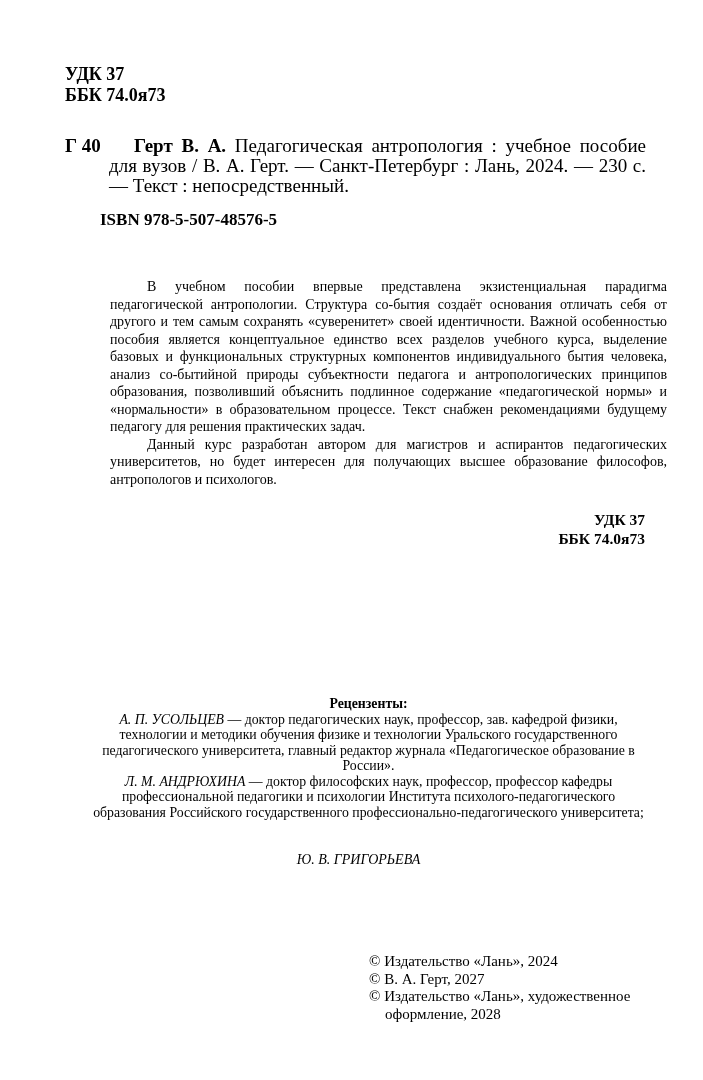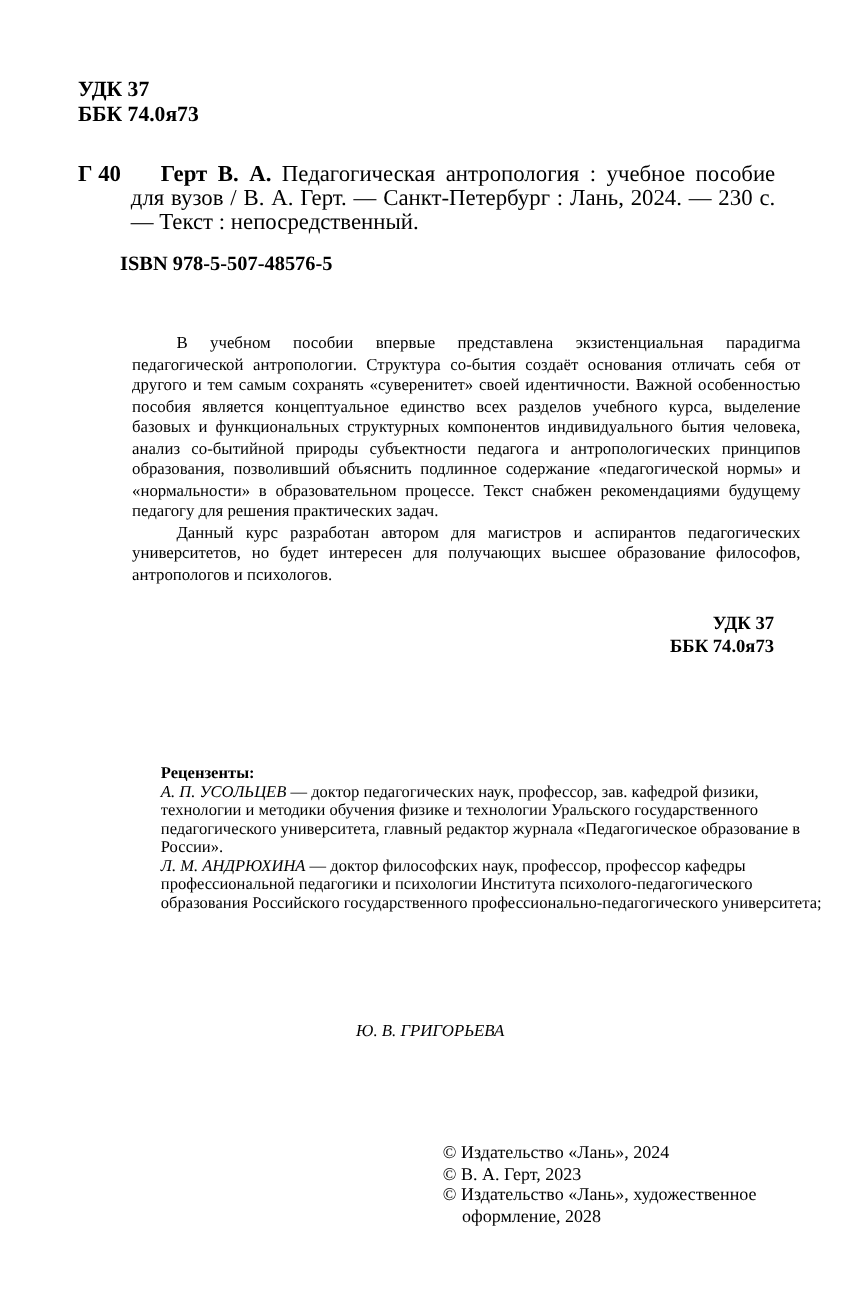--- a/index.html
+++ b/index.html
@@ -18,21 +18,21 @@
   .bib{left:109px;top:136px;width:537px;font-size:19px;line-height:20px;text-align:justify;text-indent:25px;}
   .bib-code{position:absolute;left:-44px;top:0;font-weight:bold;text-indent:0;}
   .bib-author{font-weight:bold;}
   .isbn{left:100px;top:210px;font-size:17px;font-weight:bold;}
   
   .annotation{left:90px;top:278px;width:557px;font-size:14px;line-height:17.5px;text-align:justify;margin-left:20px;}
   .annotation p{margin:0;text-indent:37px;}
   
   .codes-right{right:58px;top:511px;font-size:15.5px;line-height:18.5px;font-weight:bold;text-align:right;}
   
-  .reviewers{left:90px;top:636px;width:557px;font-size:13.8px;line-height:15.5px;text-align:left;margin-left:44px;}
+  .reviewers{left:90px;top:696px;width:557px;font-size:13.8px;line-height:15.5px;text-align:center;}
   .reviewers-heading{font-weight:bold;}
   .reviewer-name{font-style:italic;}
   .reviewers p{margin:0;}
   
   .cover{left:90px;top:852px;width:537px;font-size:14px;line-height:15.5px;text-align:center;}
   .cover-heading{font-weight:bold;}
   .cover-name{font-style:italic;}
   
   .copyright{left:369px;top:953px;width:285px;font-size:15px;line-height:17.6px;}
   .copyright .c-item{padding-left:16px;text-indent:-16px;}
@@ -66,15 +66,15 @@
   <p><span class="reviewer-name">А. П. УСОЛЬЦЕВ</span><span> — доктор педагогических наук, профессор, зав. кафедрой физики, технологии и методики обучения физике и технологии Уральского государственного педагогического университета, главный редактор журнала «Педагогическое образование в России».</span></p>
   <p><span class="reviewer-name">Л. М. АНДРЮХИНА</span><span> — доктор философских наук, профессор, профессор кафедры профессиональной педагогики и психологии Института психолого-педагогического образования Российского государственного профессионально-педагогического университета;</span></p>
 </div>
 
 <div class="abs cover">
   <div class="cover-name">Ю. В. ГРИГОРЬЕВА</div>
 </div>
 
 <div class="abs copyright">
   <div class="c-item">© Издательство «Лань», 2024</div>
-  <div class="c-item">© В. А. Герт, 2023</div>
+  <div class="c-item">© В. А. Герт, 2027</div>
   <div class="c-item">© Издательство «Лань», художественное оформление, 2028</div>
 </div>
 
 </body></html>

